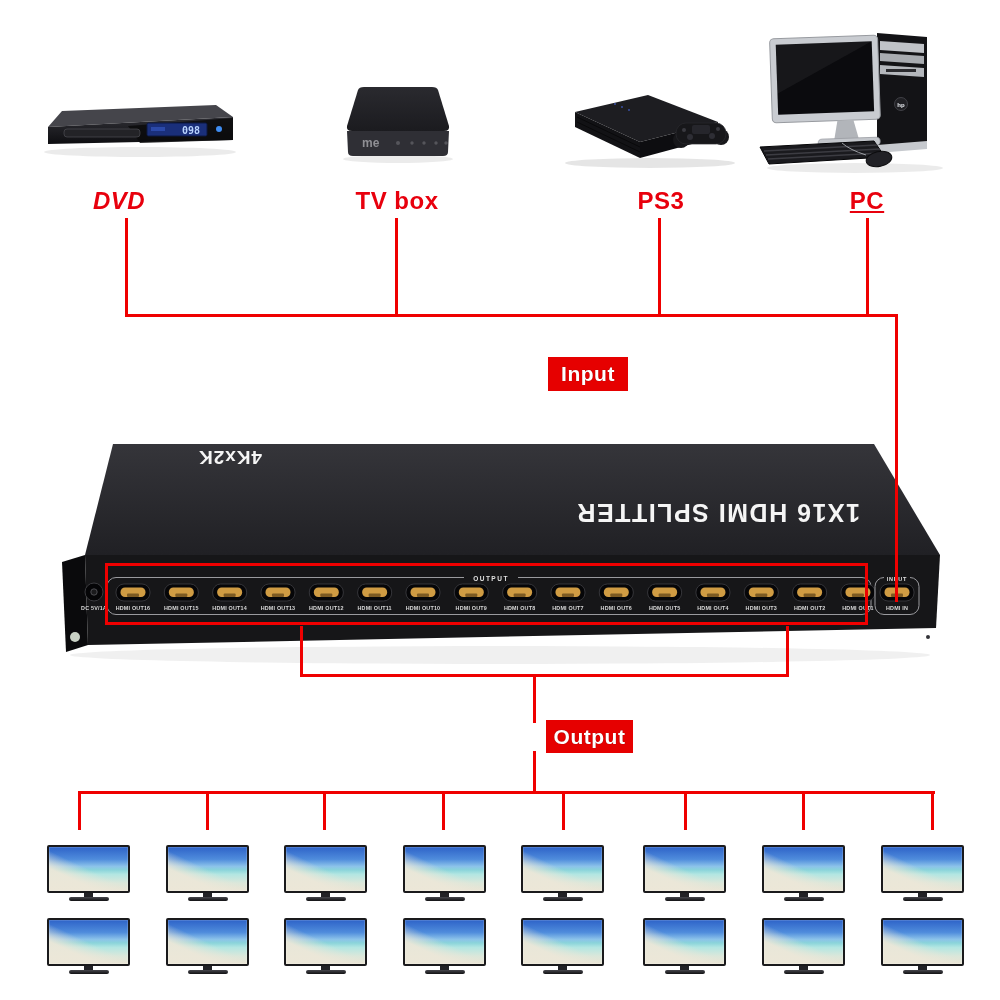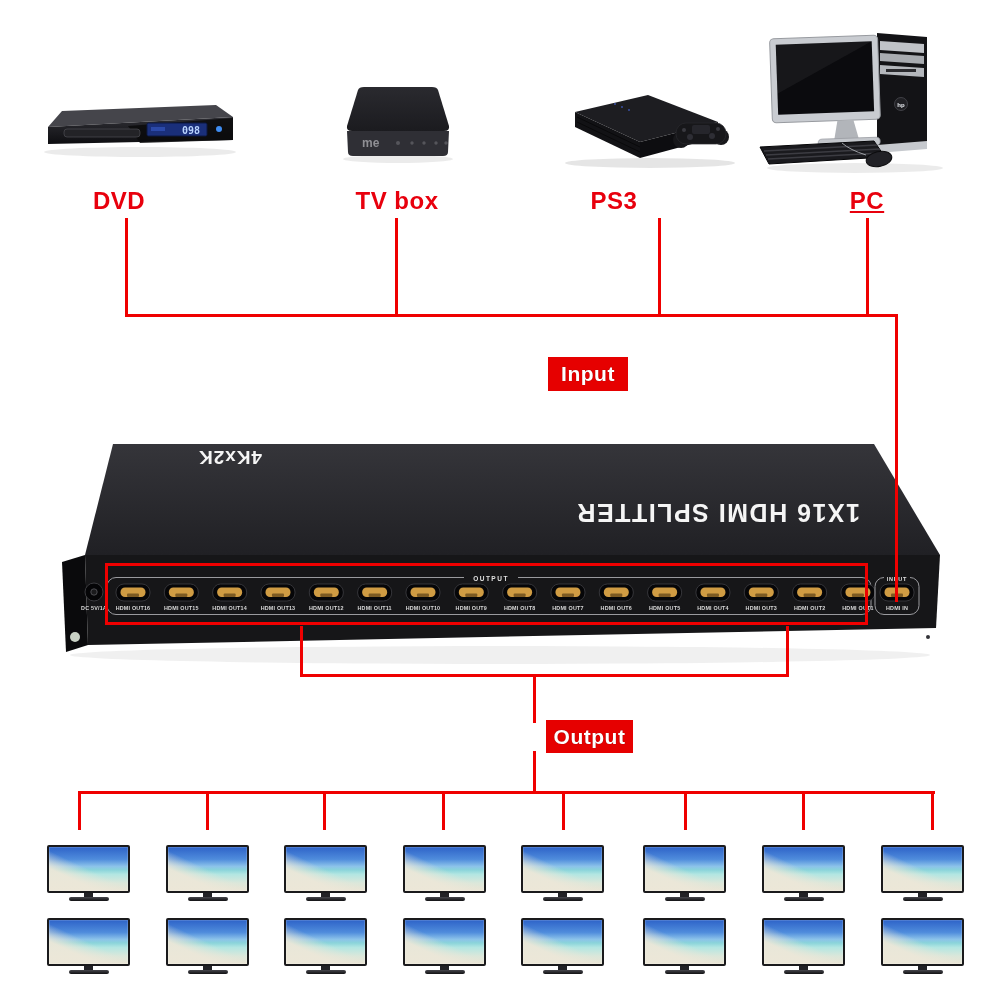--- a/index.html
+++ b/index.html
@@ -25,23 +25,23 @@
     position:absolute;background:var(--tag-bg);color:var(--tag-text);
     font-weight:bold;font-size:21px;display:flex;align-items:center;justify-content:center;
     z-index:5;text-shadow:0 0 1px rgba(40,0,0,.55);letter-spacing:.5px;
   }
   #tag-input{left:548px;top:357px;width:80px;height:34px;}
   #tag-output{left:546px;top:720px;width:87px;height:33px;}
   .dev-label{
     position:absolute;top:187px;width:110px;text-align:center;
     color:var(--dev-label);font-weight:bold;font-size:24px;z-index:5;letter-spacing:.5px;
   }
-  #label-dvd{left:64px;}
+  #label-dvd{left:64px;font-style:italic;}
   #label-tvbox{left:342px;}
-  #label-ps3{left:559px;}
+  #label-ps3{left:606px;}
   #label-pc{left:812px;text-decoration:underline;}
   
   #monitors{position:absolute;left:0;top:0;z-index:2;}
   .monitor{position:absolute;width:83px;}
   .screen{
     height:48px;box-sizing:border-box;border:2px solid #1a1a1c;border-radius:2px;
     background:
       linear-gradient(205deg, rgba(236,231,216,0) 50%, rgba(236,231,216,.95) 72%),
       linear-gradient(180deg, var(--sky,#2e63c8) 0%, #4f8cdc 28%, #8cc3ea 44%,
         var(--sea,#8ad4da) 52%, #b2e6e2 62%, #dbe7da 82%, var(--sand,#e9e4d4) 100%);

